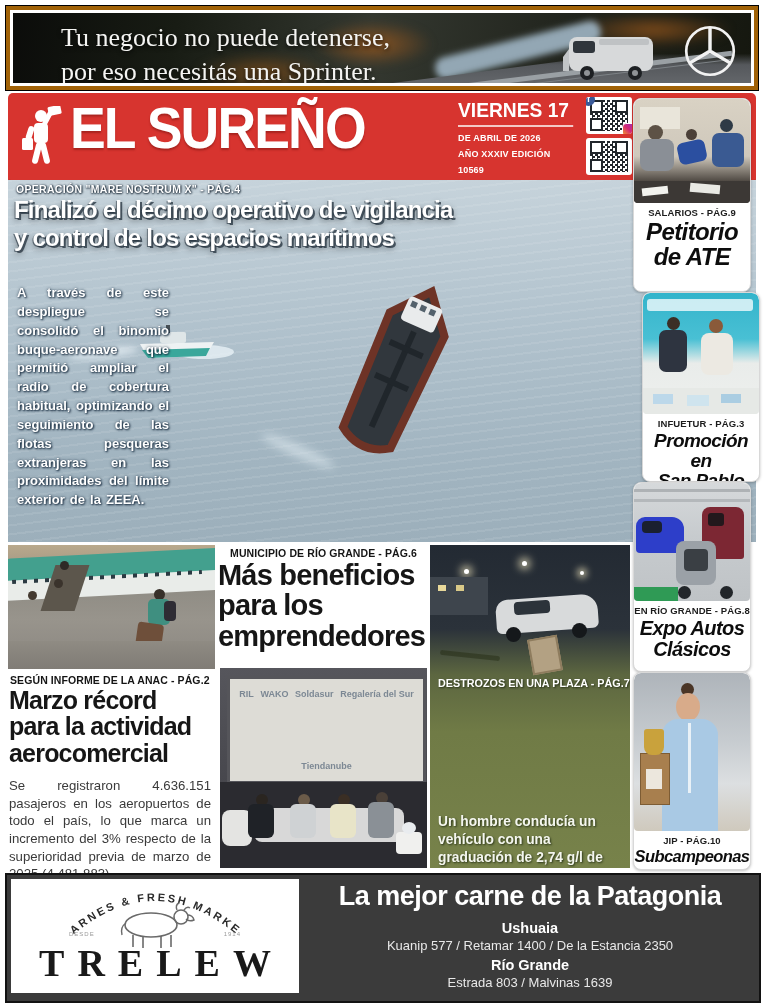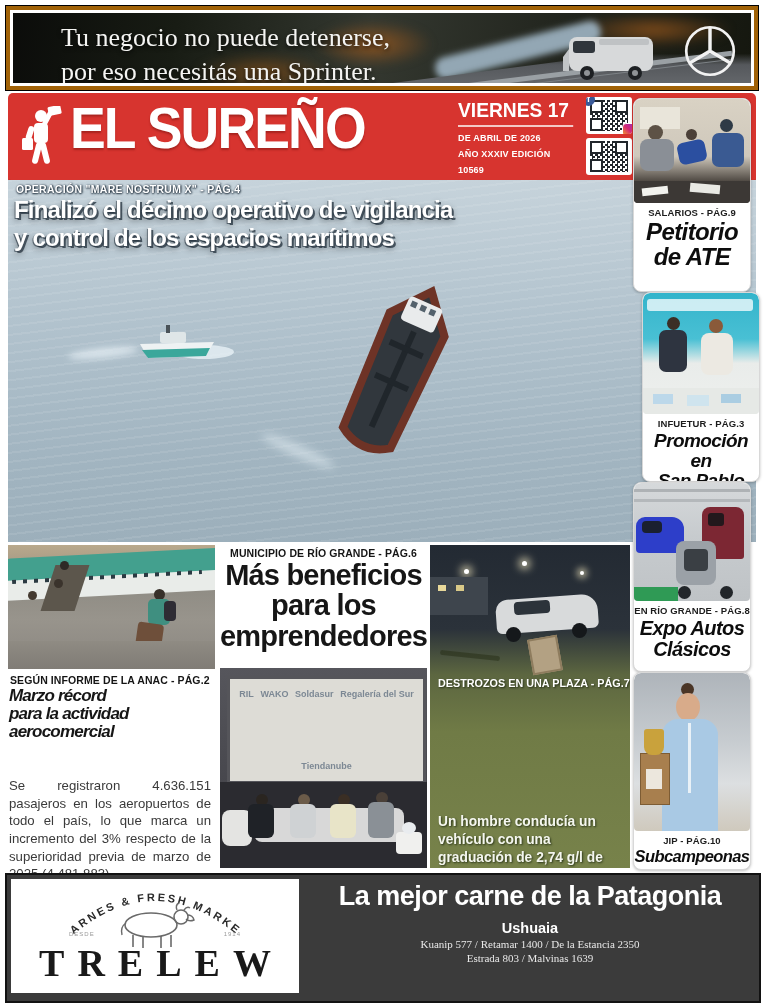--- a/index.html
+++ b/index.html
@@ -92,25 +92,25 @@
   .ph-girl{background:linear-gradient(to bottom,#aeb4ba 0%,#c8cdd1 45%,#dcdfe1 70%,#cfc9bd 100%);}
   .dot{position:absolute;border-radius:50%;}
   .blk{position:absolute;}
 
   
   .col-kicker{font-size:10.5px;font-weight:700;color:#151515;letter-spacing:.1px;}
   .col-headline{font-weight:800;color:#161616;letter-spacing:-.8px;line-height:1.05;}
   .anac-photo{left:8px;top:545px;width:207px;height:124px;overflow:hidden;
     background:linear-gradient(to bottom,#b9a98c 0%,#a59885 18%,#8f8c84 34%,#98948c 60%,#8a8680 100%);}
   .anac-kicker{left:10px;top:674px;}
-  .anac-headline{left:9px;top:687px;width:205px;font-size:17px;font-style:italic;}
+  .anac-headline{left:9px;top:687px;width:205px;font-size:25px;}
   .anac-body{left:9px;top:777px;width:202px;font-size:13.2px;color:#3a3a3a;line-height:1.34;
     text-align:justify;font-weight:500;}
   .muni-kicker{left:220px;top:547px;width:207px;text-align:center;}
-  .muni-headline{left:218px;top:560px;width:211px;font-size:29px;text-align:center;}
+  .muni-headline{left:218px;top:560px;width:211px;font-size:29px;text-align:left;}
   .muni-photo{left:220px;top:668px;width:207px;height:200px;overflow:hidden;
     background:linear-gradient(to bottom,#56565c 0%,#3c3c42 100%);}
   .crash{left:430px;top:545px;width:200px;height:323px;overflow:hidden;
     background:linear-gradient(to bottom,#232a33 0%,#2b323a 26%,#5c6640 40%,#707b46 58%,#77824a 100%);}
   .crash-kicker{left:8px;top:132px;color:#fff;font-size:10.8px;font-weight:700;
     text-shadow:1px 1px 2px rgba(20,30,10,.8);}
   .crash-headline{left:7px;top:146px;width:190px;color:#fff;font-size:33px;font-weight:800;
     letter-spacing:-1px;line-height:1.12;text-shadow:2px 2px 3px rgba(25,35,12,.75);}
   .crash-body{left:8px;top:268px;width:186px;color:#f4f6ee;font-size:13.8px;font-weight:600;
     line-height:1.3;text-shadow:1px 1px 2px rgba(25,35,12,.8);}
@@ -128,21 +128,21 @@
   .arc-svg{position:absolute;left:50%;top:2px;transform:translateX(-50%);}
   .cow-svg{position:absolute;left:50%;top:20px;transform:translateX(-50%);}
   .since{position:absolute;top:52px;font-size:6px;color:#9a9a9a;letter-spacing:1px;}
   .since-l{left:58px;} .since-r{right:58px;}
   .trelew-word{position:absolute;left:0;right:0;bottom:8px;text-align:center;
     font-family:"Liberation Serif",serif;font-size:38px;font-weight:600;color:#191919;
     letter-spacing:13px;padding-left:13px;}
   .foot-right{position:absolute;left:300px;top:6px;width:446px;text-align:center;color:#fff;}
   .foot-head{font-size:27px;font-weight:800;letter-spacing:-.5px;margin-bottom:8px;}
   .foot-city{font-size:14.5px;font-weight:800;margin-top:4px;}
-  .foot-addr{font-size:11px;color:#e8e8e8;margin-top:2px;font-family:Liberation Serif, serif;}
+  .foot-addr{font-size:13px;color:#e8e8e8;margin-top:2px;}
 </style>
 </head>
 <body>
 
 <div class="page">
 
   <div class="abs top-ad">
     <div class="top-ad-inner">
       <div class="abs ad-blob1"></div>
       <div class="abs ad-blob2"></div>
@@ -229,20 +229,21 @@
       <path d="M16 28 L84 26 L80 34 L22 36 Z" fill="#3aa79b"></path>
       <rect x="34" y="10" width="26" height="11" rx="2" fill="#dfe6e8"></rect>
       <rect x="40" y="3" width="4" height="8" fill="#4a5258"></rect>
     </svg>
     <div class="abs wake1"></div>
     <div class="abs wake2"></div>
 
     <div class="abs lead-kicker">OPERACIÓN "MARE NOSTRUM X" - PÁG.4</div>
     <div class="abs lead-headline pre">Finalizó el décimo operativo de vigilancia
 y control de los espacios marítimos</div>
+    <div class="abs lead-lede">A través de este despliegue se consolidó el binomio buque-aeronave que permitió ampliar el radio de cobertura habitual, optimizando el seguimiento de las flotas pesqueras extranjeras en las proximidades del límite exterior de la ZEEA.</div>
   </div>
 
   <div class="abs card" style="top:98px;height:192px;">
     <div class="photo" style="height:104px;">
       <div class="scene ph-meeting"></div>
       <div class="blk" style="left:6px;top:8px;width:40px;height:22px;background:#e9e5da;"></div>
       <div class="dot" style="left:14px;top:26px;width:15px;height:15px;background:#5d5246;"></div>
       <div class="blk" style="left:6px;top:40px;width:34px;height:32px;border-radius:8px;background:#8a8f96;"></div>
       <div class="dot" style="left:52px;top:30px;width:11px;height:11px;background:#4b4038;"></div>
       <div class="blk" style="left:44px;top:42px;width:28px;height:22px;border-radius:6px;background:#2b4fa0;transform:rotate(-12deg);"></div>
@@ -396,17 +397,18 @@
         <path d="M17 24 q-6 4 -4 12" fill="none" stroke="#6a6a6a" stroke-width="1.4"></path>
       </svg>
       <div class="since since-l">DESDE</div>
       <div class="since since-r">1914</div>
       <div class="trelew-word">TRELEW</div>
     </div>
     <div class="foot-right">
       <div class="foot-head">La mejor carne de la Patagonia</div>
       <div class="foot-city">Ushuaia</div>
       <div class="foot-addr">Kuanip 577 / Retamar 1400 / De la Estancia 2350</div>
+      <div class="foot-city">Río Grande</div>
       <div class="foot-addr">Estrada 803 / Malvinas 1639</div>
     </div>
   </div>
 
 </div>
 
 </body></html>

